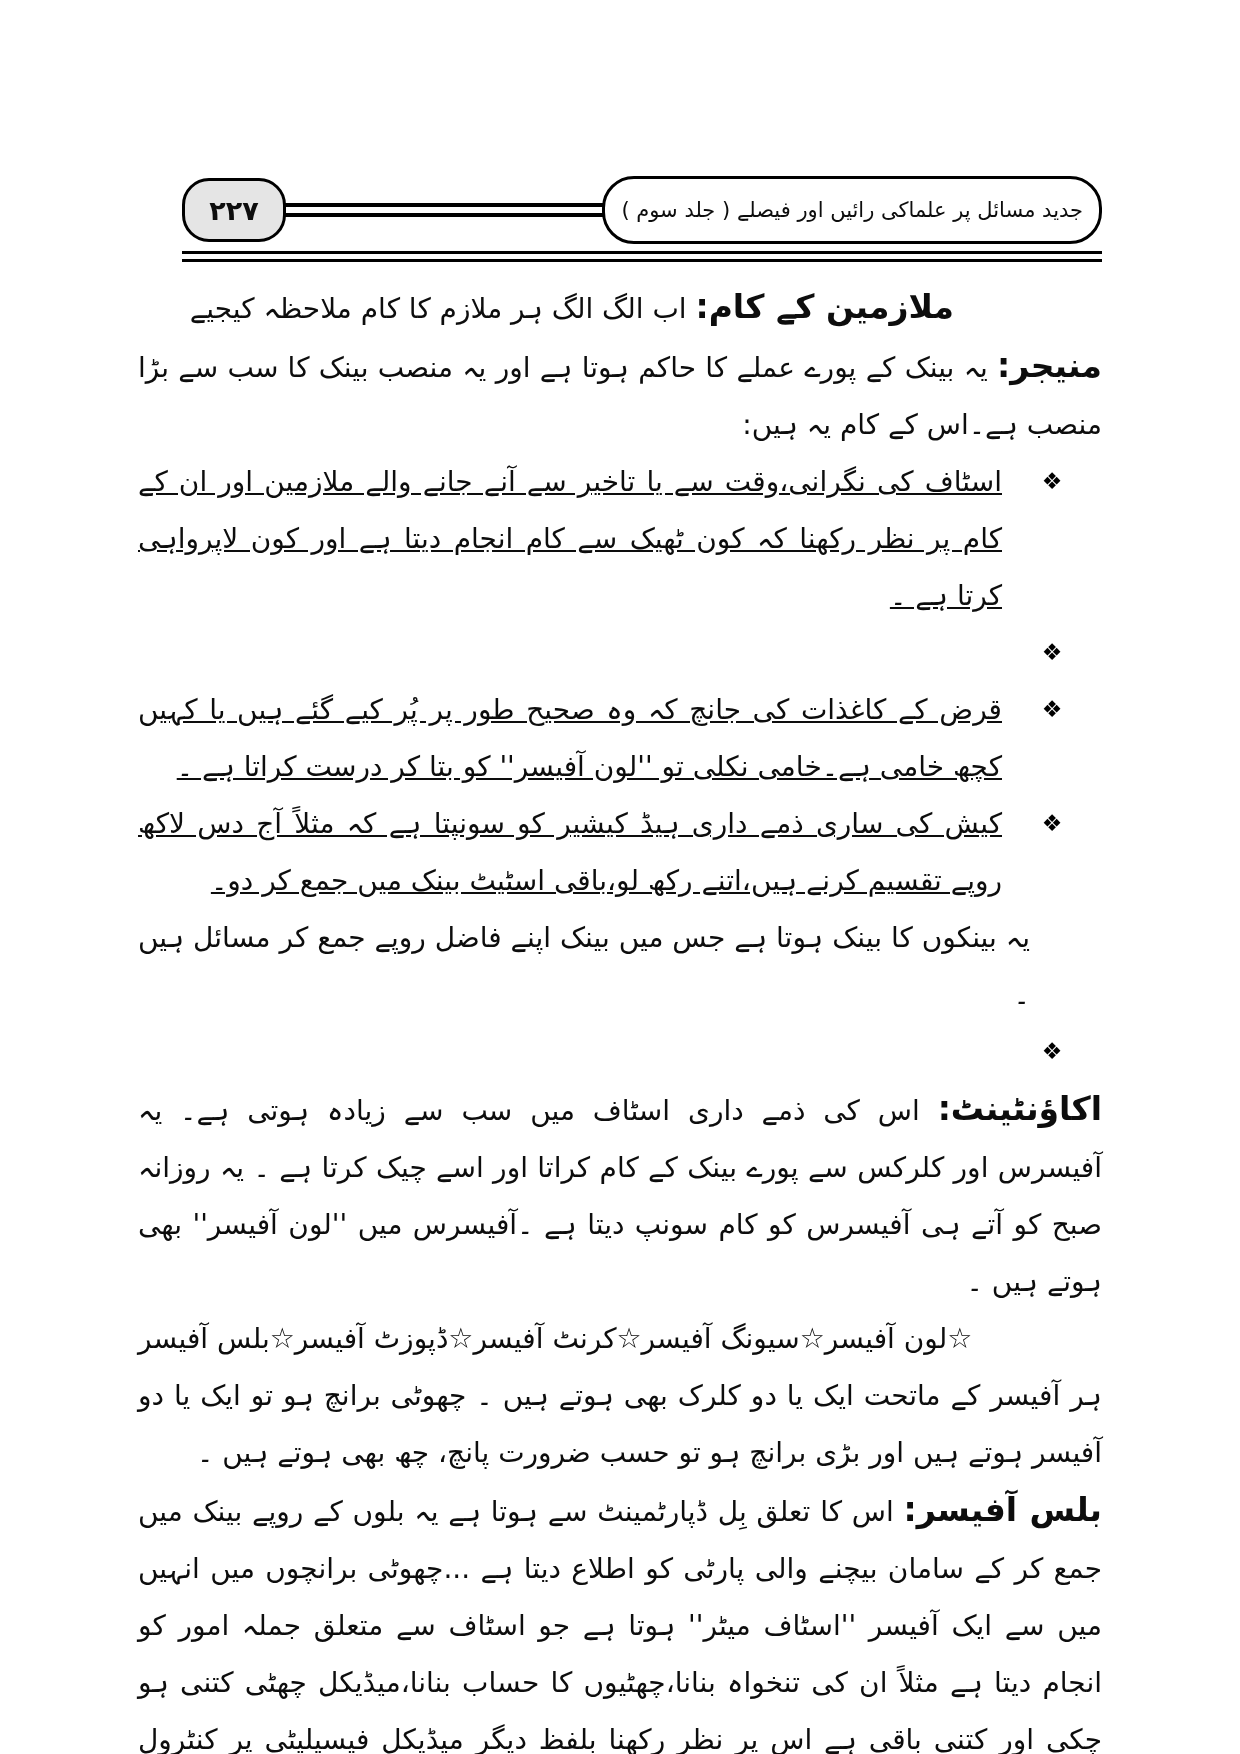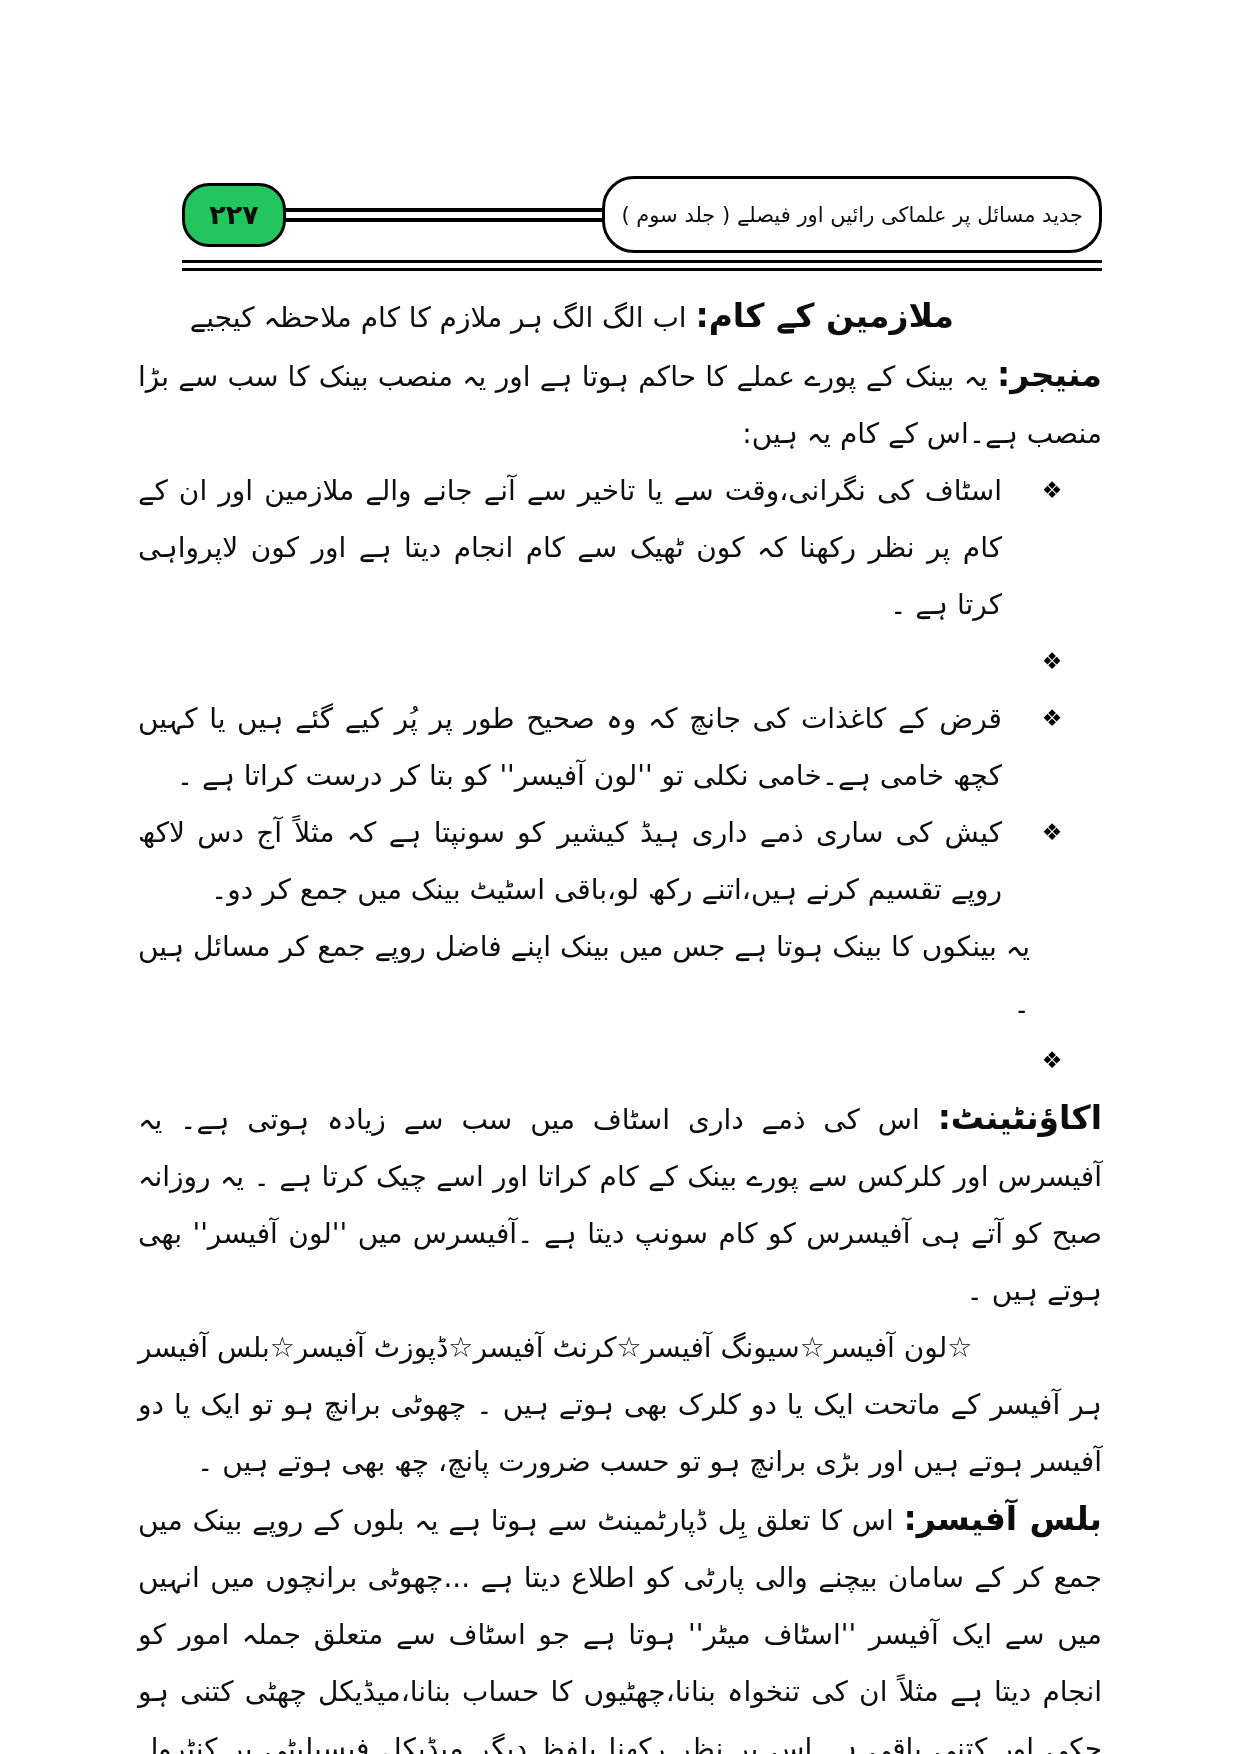--- a/index.html
+++ b/index.html
@@ -13,31 +13,31 @@
   .page{padding:176px 138px 0 138px;box-sizing:border-box;}
 
   
   .header{display:flex;align-items:center;direction:ltr;}
   .pill{
     margin-left:44px;
     min-width:104px;height:64px;
     border:3px solid #000;border-radius:27px;
     display:flex;align-items:center;justify-content:center;
     font-size:27px;font-weight:bold;
-    background:#22c55e;z-index:2;
+    background:#e5e5e5;z-index:2;
     box-sizing:border-box;
   }
   .connector{
     flex:1;height:14px;
     border-top:4px solid #000;border-bottom:4px solid #000;
     box-sizing:border-box;
     margin:0 -4px;
   }
   .titlebox{
-    min-width:262px;height:77px;
+    min-width:262px;height:68px;
     border:3px solid #000;border-radius:32px;
     display:flex;align-items:center;justify-content:center;
     padding:0 16px;box-sizing:border-box;
     font-size:21px;direction:rtl;
     background:#fff;z-index:2;white-space:nowrap;
   }
   .hr2{
     margin-top:7px;margin-left:44px;
     height:11px;
     border-top:3px solid #000;border-bottom:3px solid #000;
@@ -54,21 +54,21 @@
   }
   .content p{margin:0;}
   .bhead{font-weight:bold;font-size:33px;letter-spacing:0;}
   .center-head{text-align:center;margin-right:148px !important;text-align-last:right;}
   .para{text-align:justify;}
   .bullet{display:flex;align-items:flex-start;}
   .mark{
     flex:none;width:100px;text-align:center;
     font-size:23px;line-height:57px;color:#000;
   }
-  .btext{flex:1;margin:0;text-align:justify;}
+  .btext{flex:1;margin:0;text-align:justify;text-decoration:underline;}
   .indent-note{margin-right:72px !important;}
   .stars{text-align:left;font-size:28px;}
 </style>
 </head>
 <body>
 
 <div class="page">
 
   <div class="header">
     <div class="pill">

